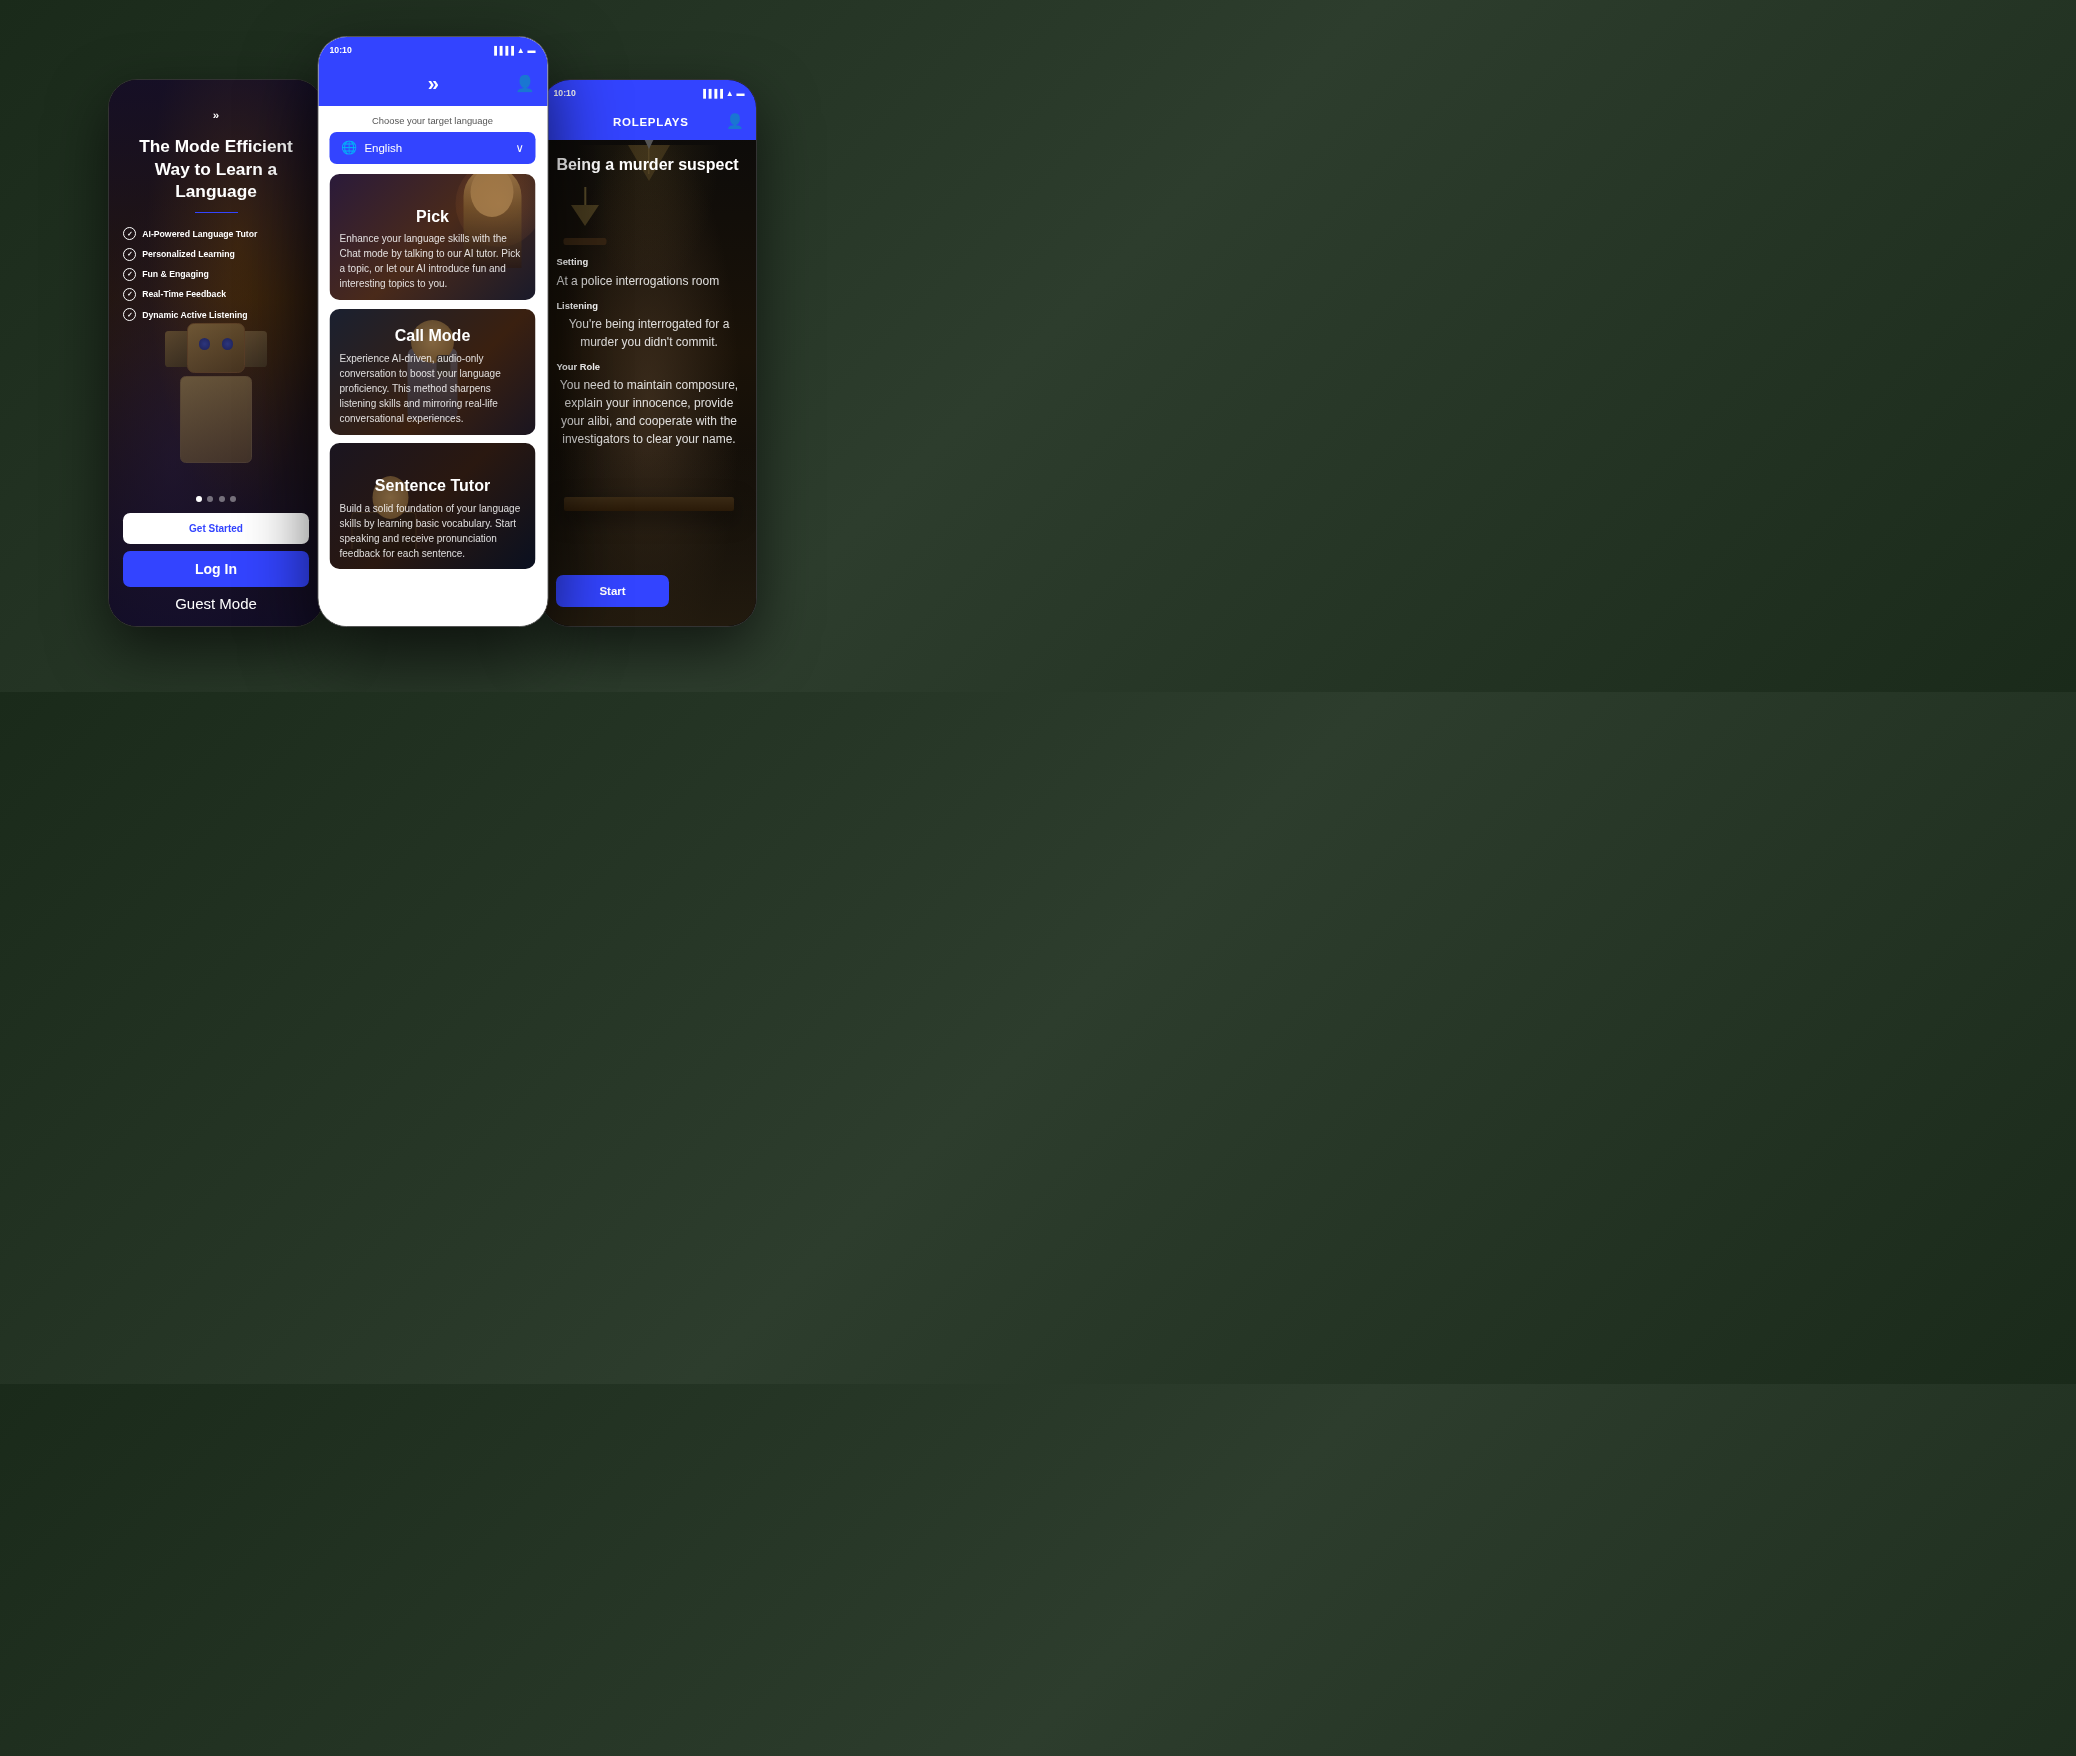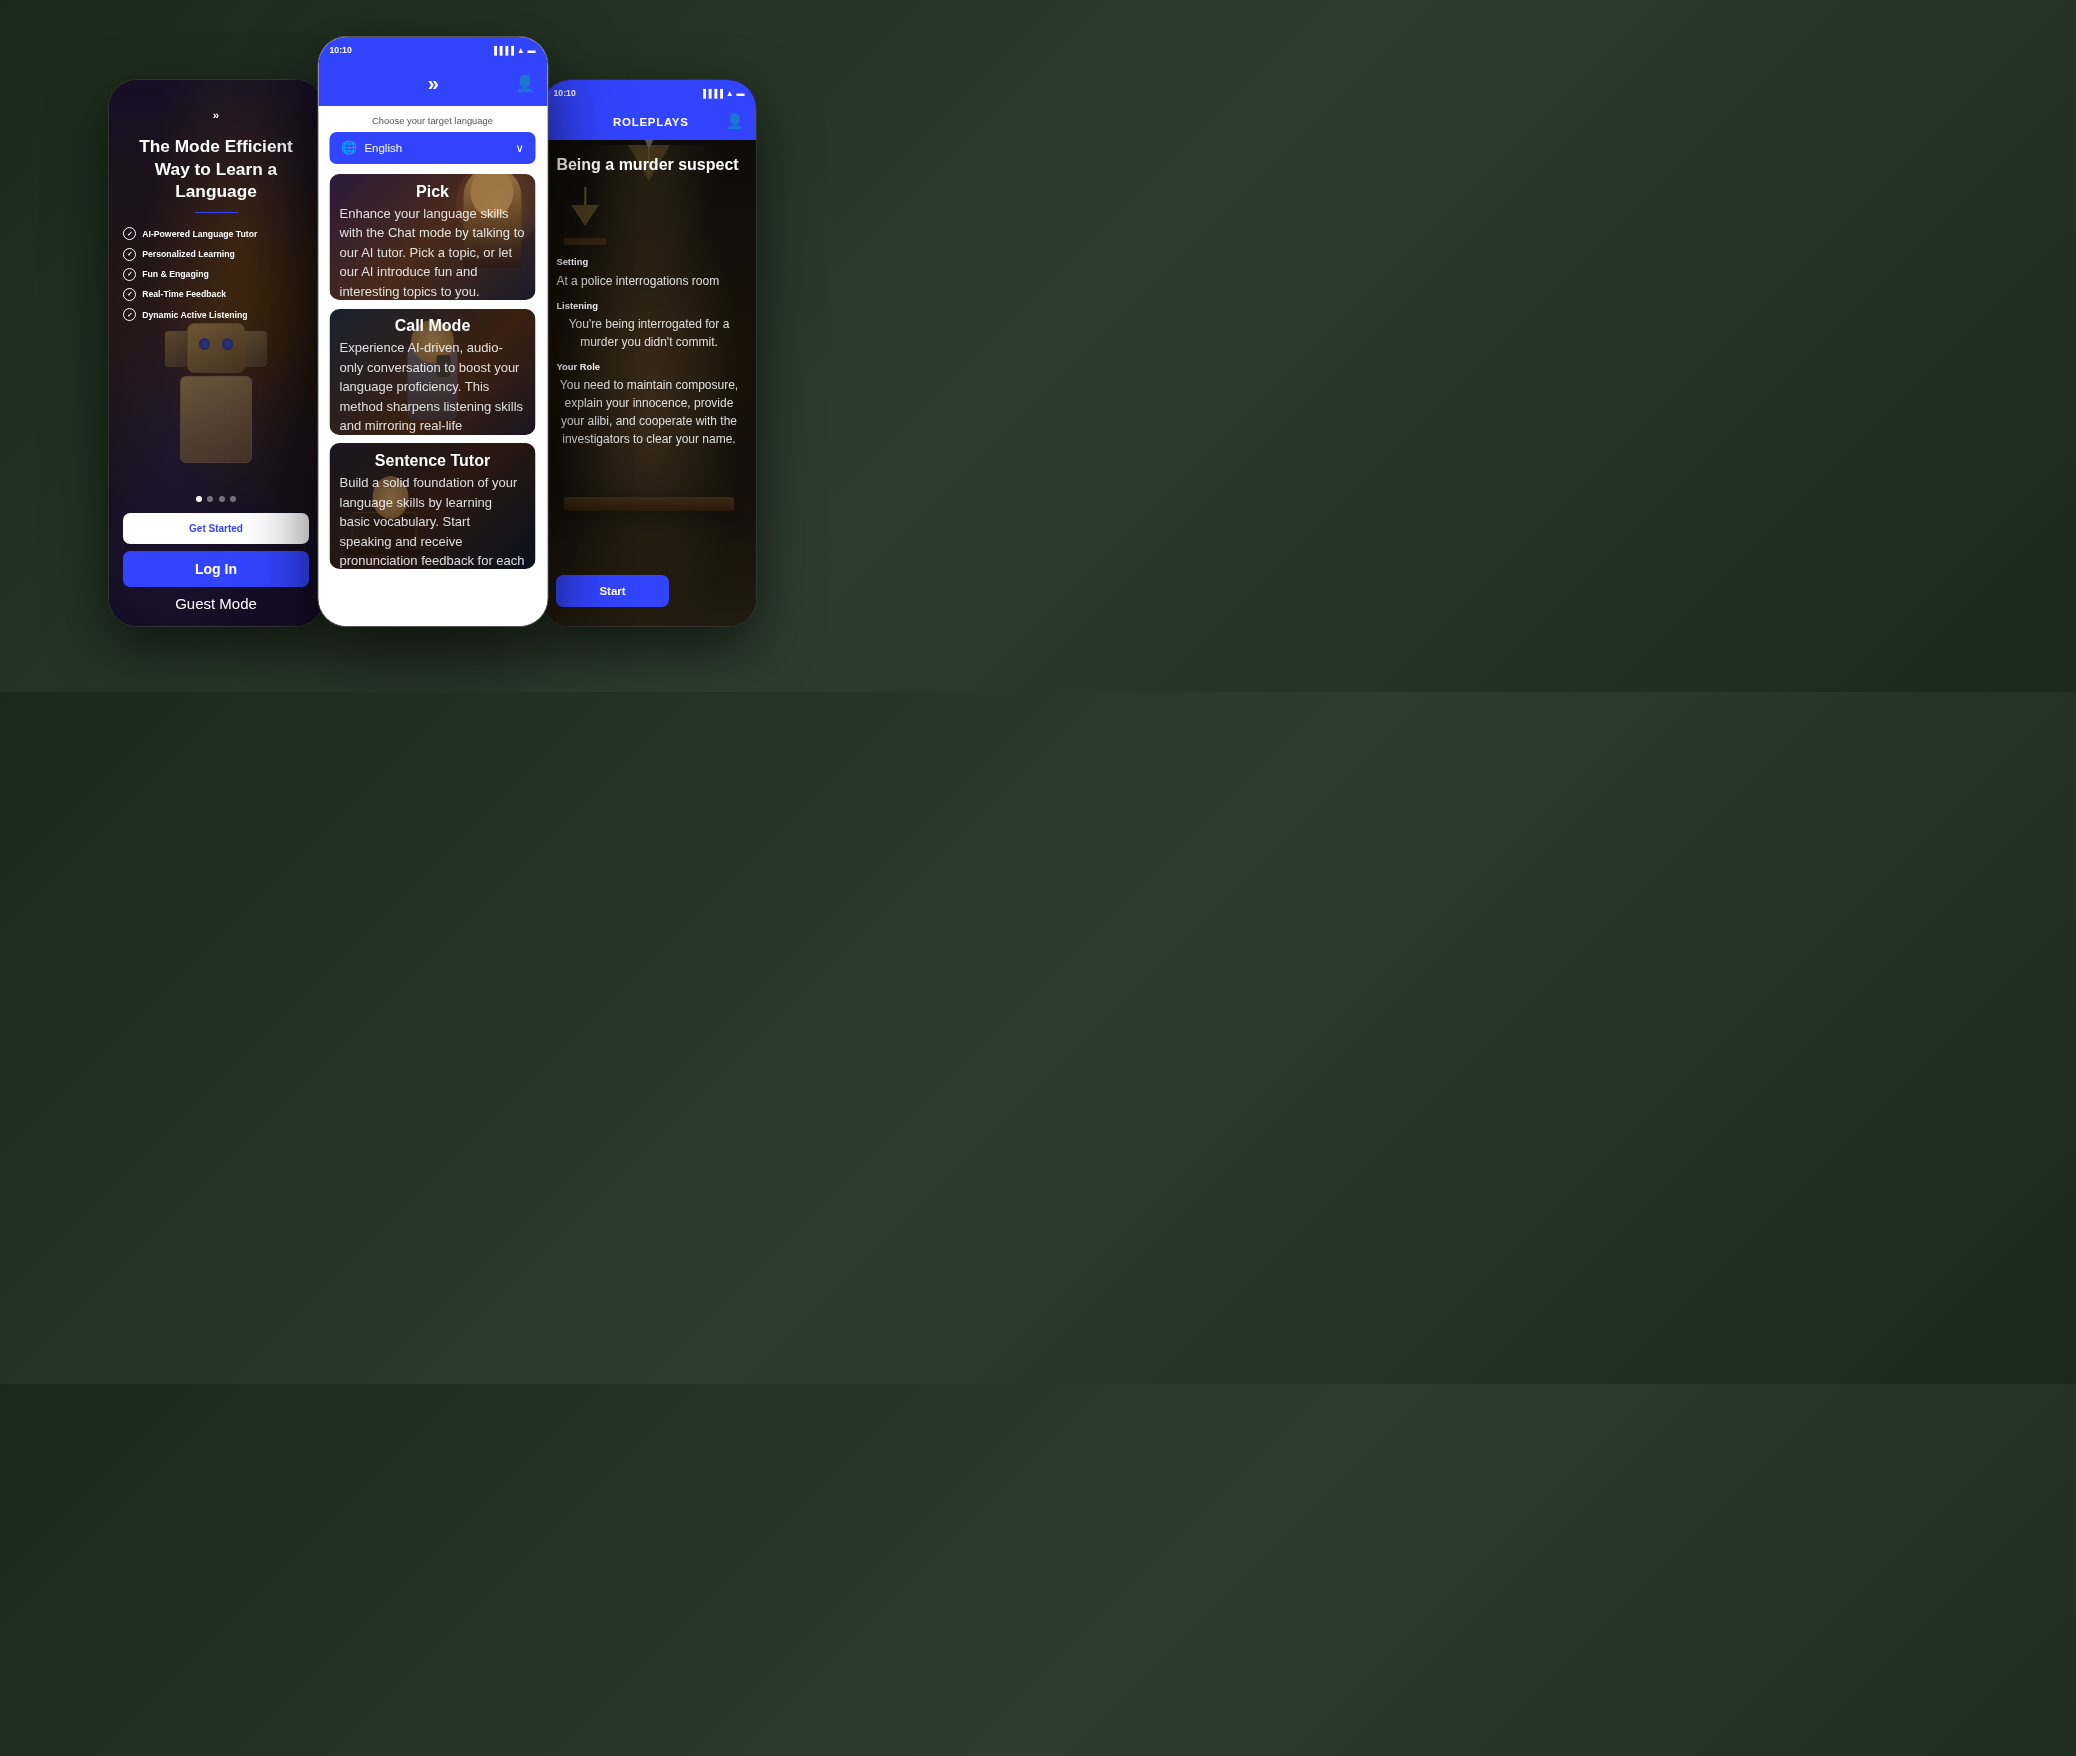--- a/index.html
+++ b/index.html
@@ -359,21 +359,21 @@
       color: white;
       font-size: 16px;
       font-weight: 800;
       text-align: center;
       margin-top: auto;
       margin-bottom: 2.9px;
     }
 
     .mode-desc {
       color: rgba(255,255,255,0.85);
-      font-size: 13px;
+      font-size: 10px;
       line-height: 1.5;
       text-align: left;
     }
 
     
     .phone-right {
       width: 216px;
       height: 548px;
       right: 0;
       top: 43px;

